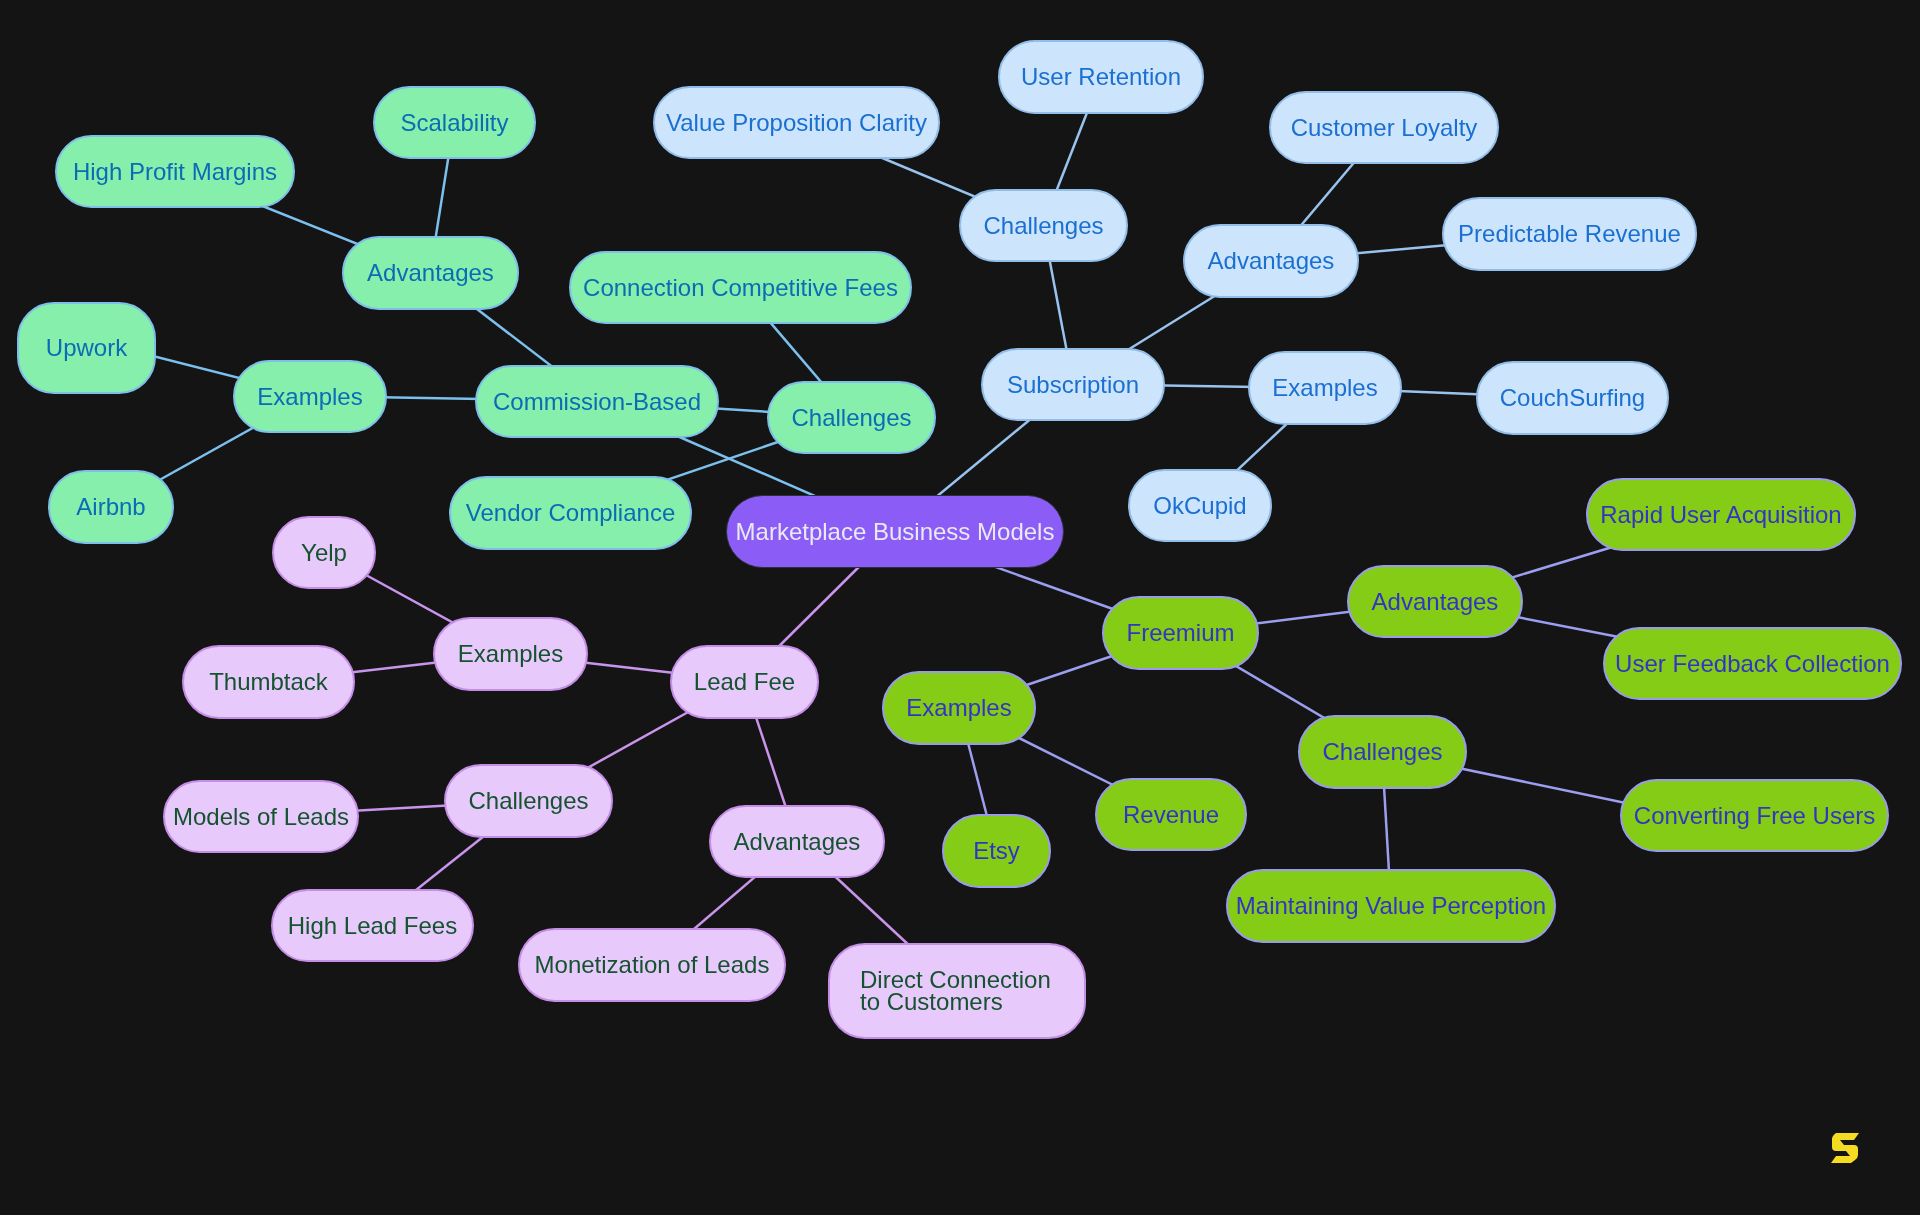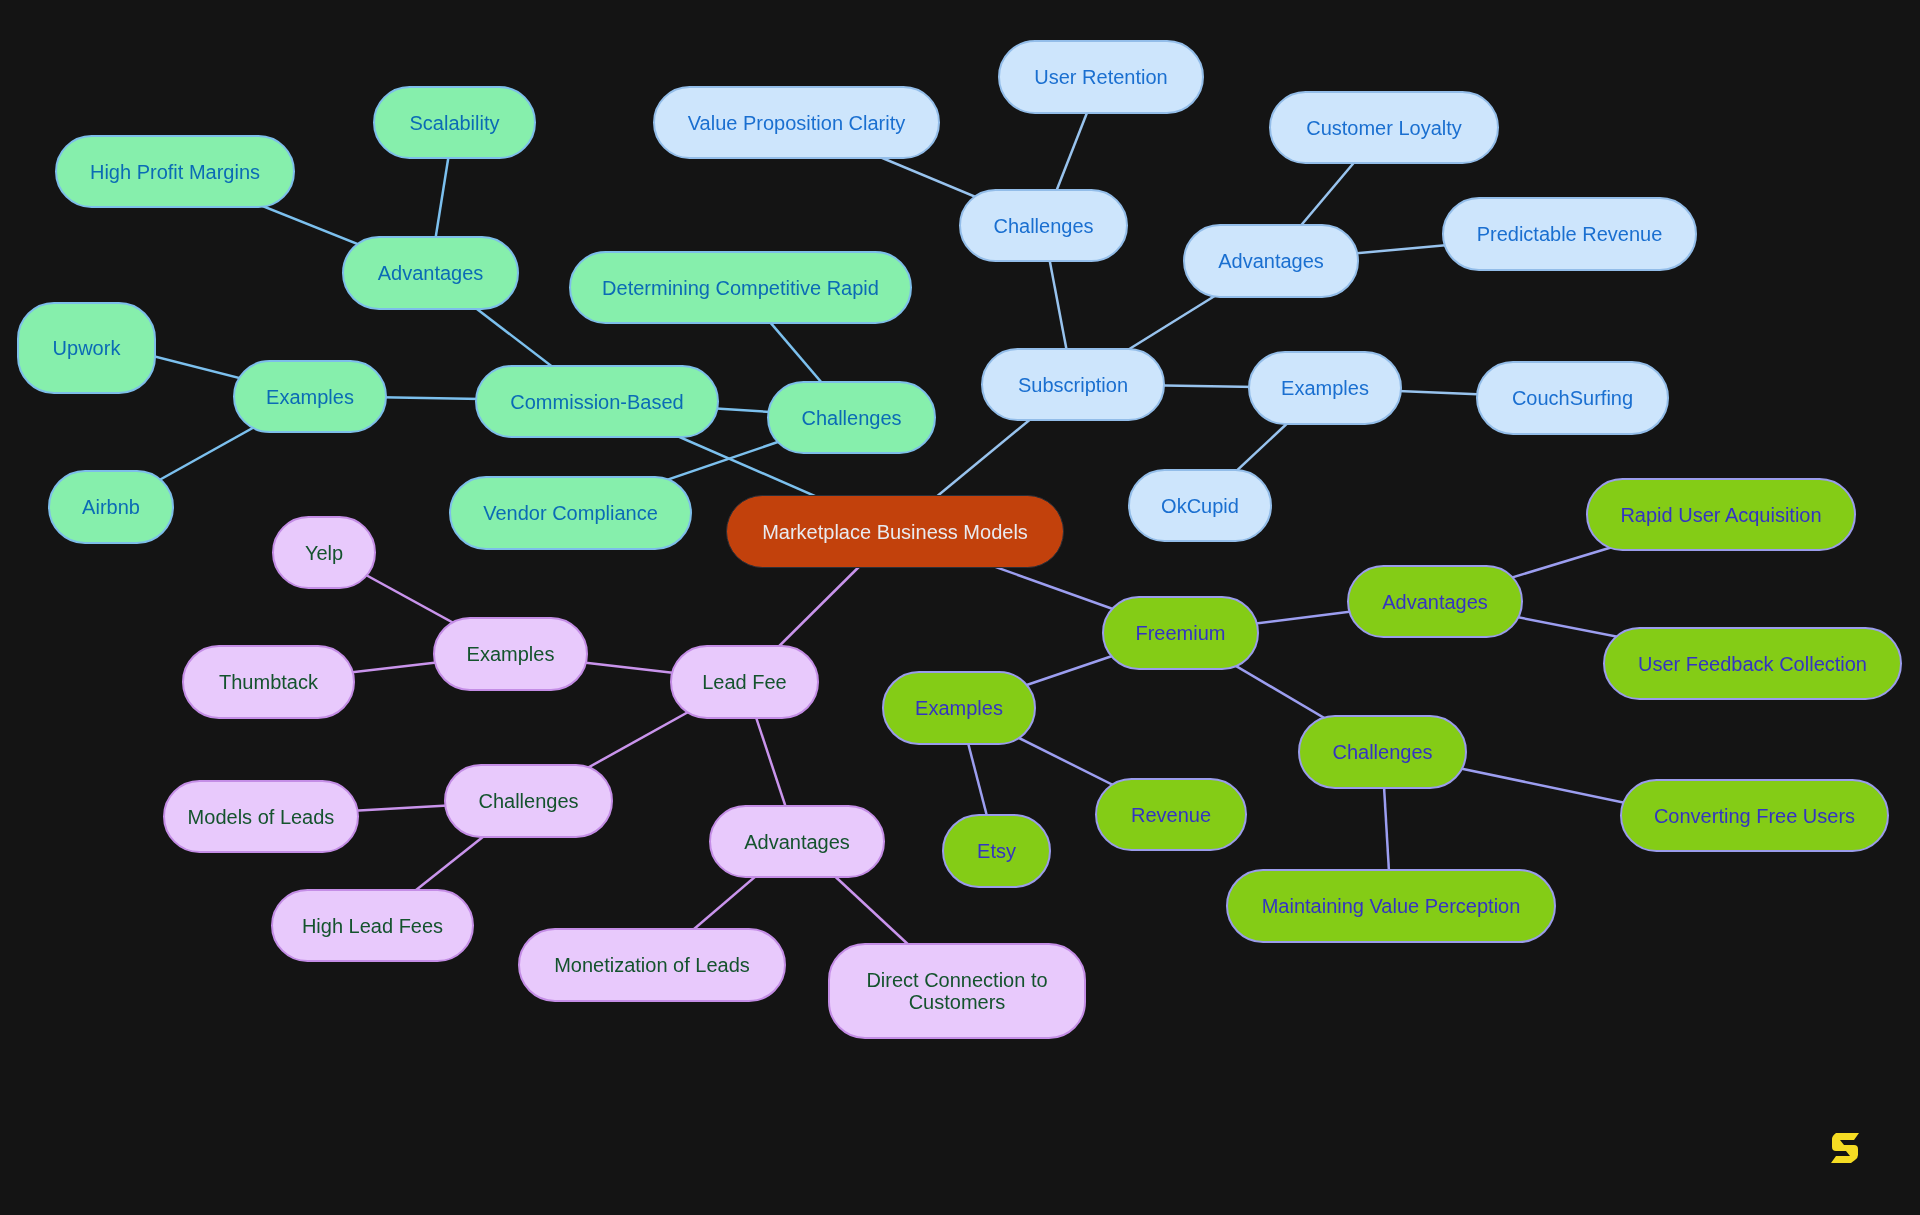--- a/index.html
+++ b/index.html
@@ -3,26 +3,26 @@
   <meta charset="utf-8">
   <style>
     html, body { margin: 0; padding: 0; }
     body {
       width: 1920px; height: 1215px; background: #141414; overflow: hidden;
       position: relative; font-family: "Liberation Sans", "DejaVu Sans", sans-serif;
     }
     #edges { position: absolute; left: 0; top: 0; width: 1920px; height: 1215px; }
     .node {
       position: absolute; box-sizing: border-box; border-radius: 37px;
-      display: flex; align-items: center; justify-content: center; text-align: center;
-      font-size: 20px; line-height: 22px; padding: 0 12px; border: 2px solid;
+      display: flex; align-items: center; justify-content: center; text-align: left;
+      font-size: 24px; line-height: 22px; padding: 0 12px; border: 2px solid;
       white-space: nowrap;
     }
     .node.wrap { white-space: normal; }
-    .root { background: #c2410c; border-color: #2A2F38; color: #E8EAF0; border-width: 1.5px; }
+    .root { background: #8b5cf6; border-color: #2A2F38; color: #E8EAF0; border-width: 1.5px; }
     .commission { background: #86efac; border-color: #7DBEEA; color: #0B6BB5; }
     .subscription { background: #CDE5FC; border-color: #93BDE9; color: #1A6FD0; }
     .freemium { background: #84cc16; border-color: #9A9CEB; color: #3434C2; }
     .leadfee { background: #E8C9FC; border-color: #C48DE6; color: #14532d; }
     .logo { position: absolute; left: 1828px; top: 1131px; width: 34px; height: 34px; }
   </style>
 </head>
 <body>
 
 <svg id="edges" viewBox="0 0 1920 1215">
@@ -85,21 +85,21 @@
 <div class="node root" style="left:726px;top:495px;width:338px;height:73px;">Marketplace Business Models</div>
 
 <div class="node commission" style="left:475px;top:365px;width:244px;height:73px;">Commission-Based</div>
 <div class="node commission" style="left:342px;top:236px;width:177px;height:74px;">Advantages</div>
 <div class="node commission" style="left:373px;top:86px;width:163px;height:73px;">Scalability</div>
 <div class="node commission" style="left:55px;top:135px;width:240px;height:73px;">High Profit Margins</div>
 <div class="node commission" style="left:233px;top:360px;width:154px;height:73px;">Examples</div>
 <div class="node commission" style="left:17px;top:302px;width:139px;height:92px;">Upwork</div>
 <div class="node commission" style="left:48px;top:470px;width:126px;height:74px;">Airbnb</div>
 <div class="node commission" style="left:767px;top:381px;width:169px;height:73px;">Challenges</div>
-<div class="node commission" style="left:569px;top:251px;width:343px;height:73px;">Determining Competitive Rapid</div>
+<div class="node commission" style="left:569px;top:251px;width:343px;height:73px;">Connection Competitive Fees</div>
 <div class="node commission" style="left:449px;top:476px;width:243px;height:74px;">Vendor Compliance</div>
 
 <div class="node subscription" style="left:981px;top:348px;width:184px;height:73px;">Subscription</div>
 <div class="node subscription" style="left:959px;top:189px;width:169px;height:73px;">Challenges</div>
 <div class="node subscription" style="left:998px;top:40px;width:206px;height:74px;">User Retention</div>
 <div class="node subscription" style="left:653px;top:86px;width:287px;height:73px;">Value Proposition Clarity</div>
 <div class="node subscription" style="left:1183px;top:224px;width:176px;height:74px;">Advantages</div>
 <div class="node subscription" style="left:1269px;top:91px;width:230px;height:73px;">Customer Loyalty</div>
 <div class="node subscription" style="left:1442px;top:197px;width:255px;height:74px;">Predictable Revenue</div>
 <div class="node subscription" style="left:1248px;top:351px;width:154px;height:74px;">Examples</div>

